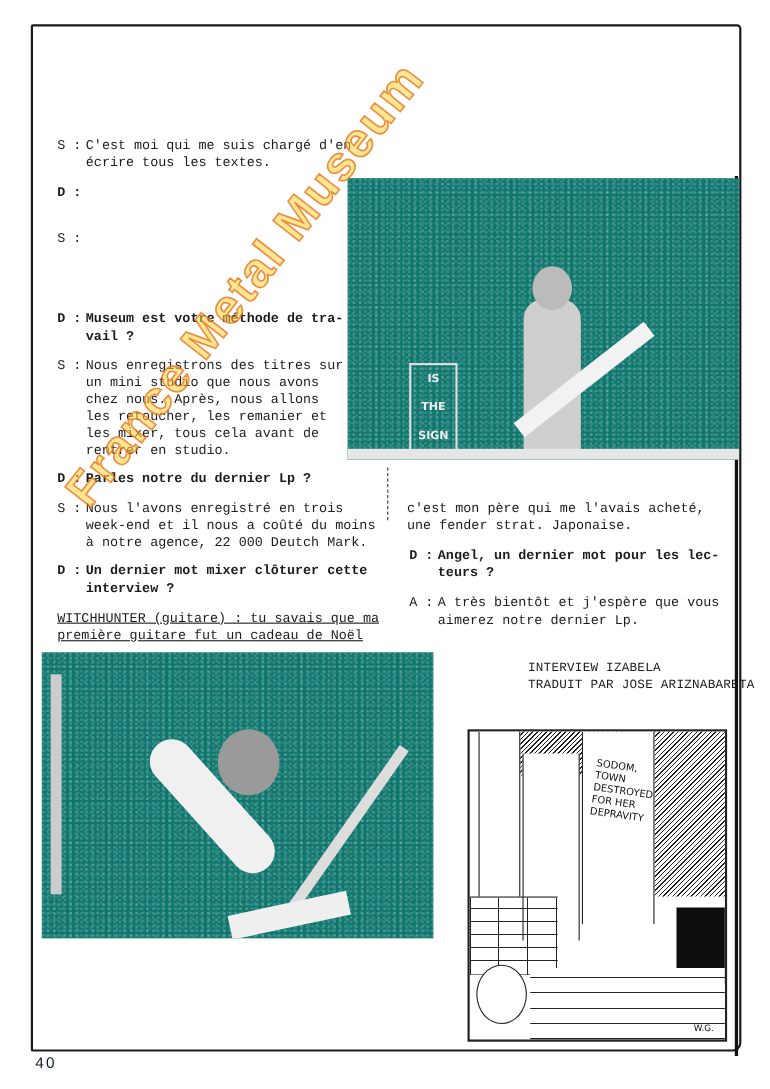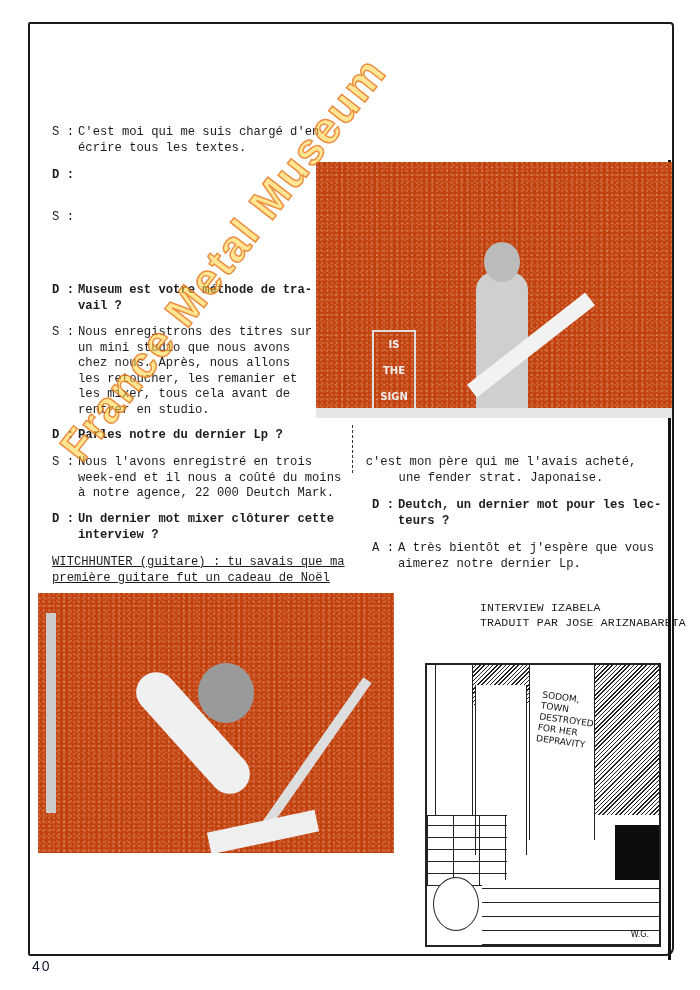--- a/index.html
+++ b/index.html
@@ -10,21 +10,21 @@
   .frame-right { position:absolute; left:668px; top:160px; width:3px; height:800px; background:#111; }
   .page-number { position:absolute; left:32px; top:958px; font-family:"Liberation Sans",sans-serif;
                  font-size:14px; letter-spacing:2px; color:#0f172a; }
 
   .qa { position:absolute; font-size:12.2px; line-height:15.5px; color:#1c1c1c; }
   .qa .spk { position:absolute; left:0; top:0; width:24px; white-space:pre; }
   .qa .txt { margin-left:26px; white-space:pre-line; }
   .qa.q { font-weight:bold; }
   .para { position:absolute; font-size:12.2px; line-height:15.5px; white-space:pre-line; color:#1c1c1c; }
 
-  .photo { position:absolute; background:#c2410c; overflow:hidden; }
+  .photo { position:absolute; background:#0f766e; overflow:hidden; }
   .photo .noise { position:absolute; inset:0;
      background-image:
       radial-gradient(circle at 20% 30%, rgba(255,255,255,0.18) 0 1px, transparent 1.5px),
       radial-gradient(circle at 70% 60%, rgba(255,255,255,0.15) 0 1px, transparent 1.5px),
       radial-gradient(circle at 40% 80%, rgba(255,255,255,0.12) 0 1px, transparent 1.5px);
      background-size:5px 4px, 7px 5px, 6px 7px; }
   .photo .figure { position:absolute; background:#e8e8e8; }
 
   .drawing { position:absolute; border:2px solid #222; background:#fff; overflow:hidden; }
   .drawing .hatch { position:absolute;
@@ -94,25 +94,25 @@
 <div class="qa q" style="left:52px;top:512px;width:300px;">
   <span class="spk">D :</span>
   <div class="txt">Un dernier mot mixer clôturer cette
 interview ?</div>
 </div>
 <div class="para" style="left:52px;top:555px;width:300px;text-decoration:underline;">WITCHHUNTER (guitare) : tu savais que ma
 première guitare fut un cadeau de Noël</div>
 
 <div class="vrule"></div>
 
-<div class="para" style="left:356px;top:455px;width:290px;text-align:center;">c'est mon père qui me l'avais acheté,
+<div class="para" style="left:370px;top:455px;width:290px;">c'est mon père qui me l'avais acheté,
 une fender strat. Japonaise.</div>
 <div class="qa q" style="left:372px;top:498px;width:290px;">
   <span class="spk">D :</span>
-  <div class="txt">Deutch, un dernier mot pour les lec-
+  <div class="txt">Angel, un dernier mot pour les lec-
 teurs ?</div>
 </div>
 <div class="qa" style="left:372px;top:541px;width:290px;">
   <span class="spk">A :</span>
   <div class="txt">A très bientôt et j'espère que vous
 aimerez notre dernier Lp.</div>
 </div>
 
 <div class="credits">INTERVIEW IZABELA
 TRADUIT PAR JOSE ARIZNABARETA</div>

